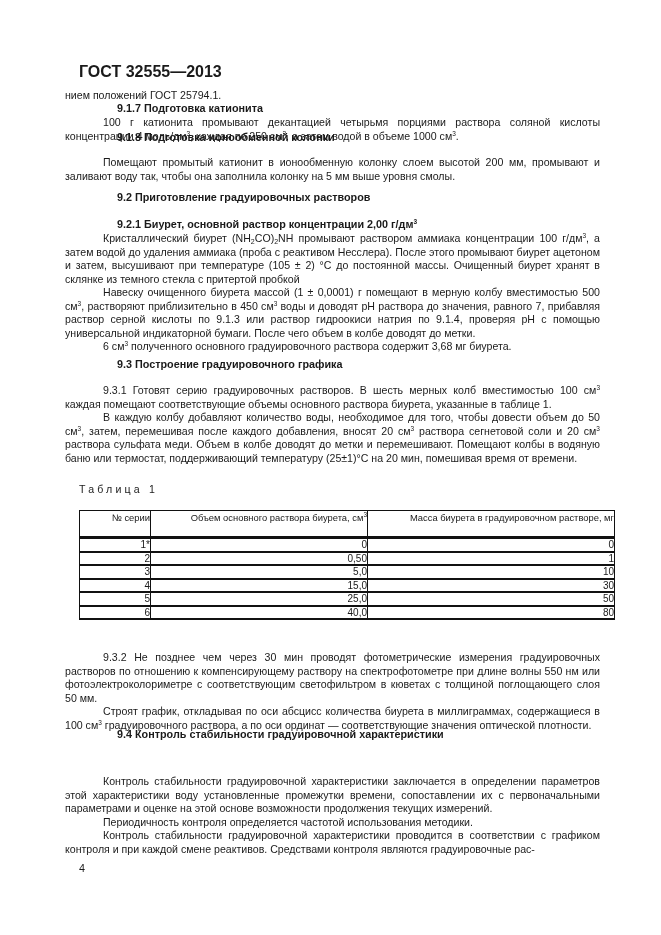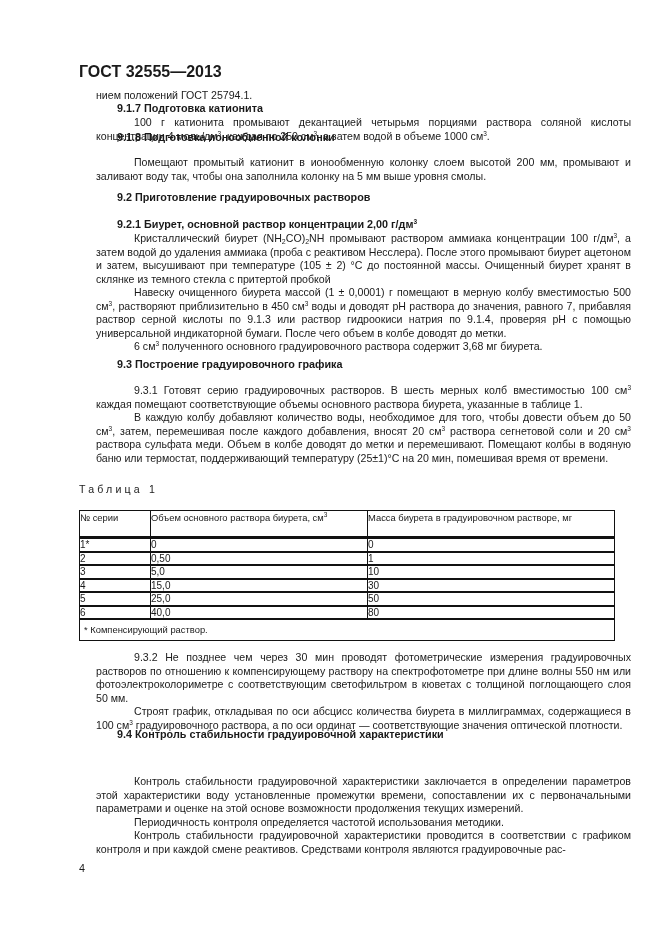--- a/index.html
+++ b/index.html
@@ -1,26 +1,26 @@
 <!DOCTYPE html>
 <html><head>
 <meta charset="utf-8">
 <style>
   html, body { margin: 0; padding: 0; background: #ffffff; }
   body { width: 661px; height: 935px; position: relative; overflow: hidden;
          font-family: "Liberation Sans", sans-serif; color: #1a1a1a; font-size: 10.6px; }
   .hdr { position: absolute; left: 79px; top: 63px; font-weight: bold; font-size: 16px; }
-  .p { position: absolute; left: 96px; width: 535px; line-height: 13.6px; text-align: justify; text-align-last: left; }
+  .p { position: absolute; left: 65px; width: 535px; line-height: 13.6px; text-align: justify; text-align-last: left; }
   .ind { text-indent: 38px; }
   .h2 { position: absolute; left: 117px; font-weight: bold; font-size: 10.8px; }
   sup { font-size: 6.5px; vertical-align: 4px; line-height: 0; }
   sub { font-size: 7px; vertical-align: -2px; line-height: 0; }
   .tcap { position: absolute; left: 79px; top: 483px; letter-spacing: 3.2px; font-size: 10.6px; text-align: center; }
   table.t { position: absolute; left: 79px; top: 510px; width: 536px; border-collapse: collapse; font-size: 10px; }
-  table.t td, table.t th { border: 1px solid #111; padding: 0; text-align: left; font-weight: normal; }
+  table.t td, table.t th { border: 1px solid #111; padding: 0; text-align: right; font-weight: normal; }
   table.t th { vertical-align: top; font-size: 9.4px; height: 24px; padding-top: 1px; line-height: 12px; }
   table.t thead tr th { border-bottom: 3px solid #111; }
   table.t tbody td { height: 11.5px; line-height: 11.5px; border-bottom-width: 2px; }
   table.t td.note { text-align: left; padding-left: 4px; font-size: 9.4px; height: 20px; border-bottom-width: 1px; }
   .pnum { position: absolute; left: 79px; top: 862px; font-size: 10.8px; }
 </style>
 </head>
 <body>
 
 <div class="hdr">ГОСТ 32555—2013</div>
@@ -75,23 +75,20 @@
     <tr>
         <td>5</td>
         <td>25,0</td>
         <td>50</td>
       </tr>
     <tr>
         <td>6</td>
         <td>40,0</td>
         <td>80</td>
       </tr>
-    <tr>
-        <td colspan="3" class="note">* Компенсирующий раствор.</td>
-      </tr>
   </tbody>
 </table>
 
 <div class="p ind" style="top:651px">9.3.2 Не позднее чем через 30 мин проводят фотометрические измерения градуировочных растворов по отношению к компенсирующему раствору на спектрофотометре при длине волны 550 нм или фотоэлектроколориметре с соответствующим светофильтром в кюветах с толщиной поглощающего слоя 50 мм.</div>
 <div class="p ind" style="top:705px"><span>Строят график, откладывая по оси абсцисс количества биурета в миллиграммах, содержащиеся в 100 см</span><sup>3</sup><span> градуировочного раствора, а по оси ординат — соответствующие значения оптической плотности.</span></div>
 
 <div class="h2" style="top:728px">9.4 Контроль стабильности градуировочной характеристики</div>
 <div class="p ind" style="top:775px">Контроль стабильности градуировочной характеристики заключается в определении параметров этой характеристики воду установленные промежутки времени, сопоставлении их с первоначальными параметрами и оценке на этой основе возможности продолжения текущих измерений.</div>
 <div class="p ind" style="top:816px">Периодичность контроля определяется частотой использования методики.</div>
 <div class="p ind" style="top:829px">Контроль стабильности градуировочной характеристики проводится в соответствии с графиком контроля и при каждой смене реактивов. Средствами контроля являются градуировочные рас-</div>

